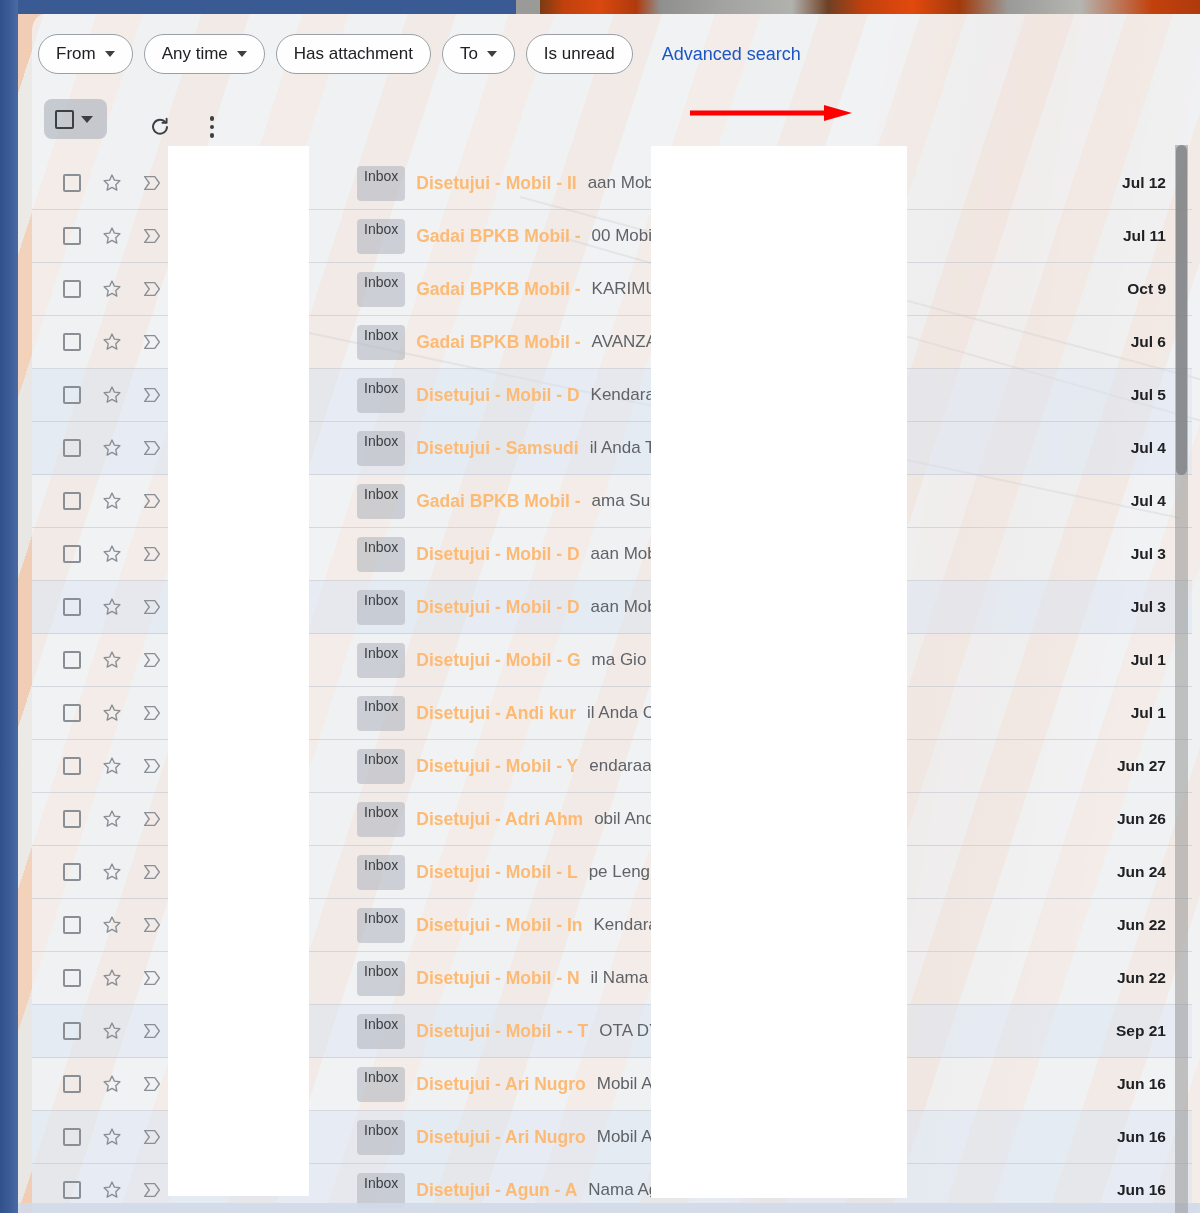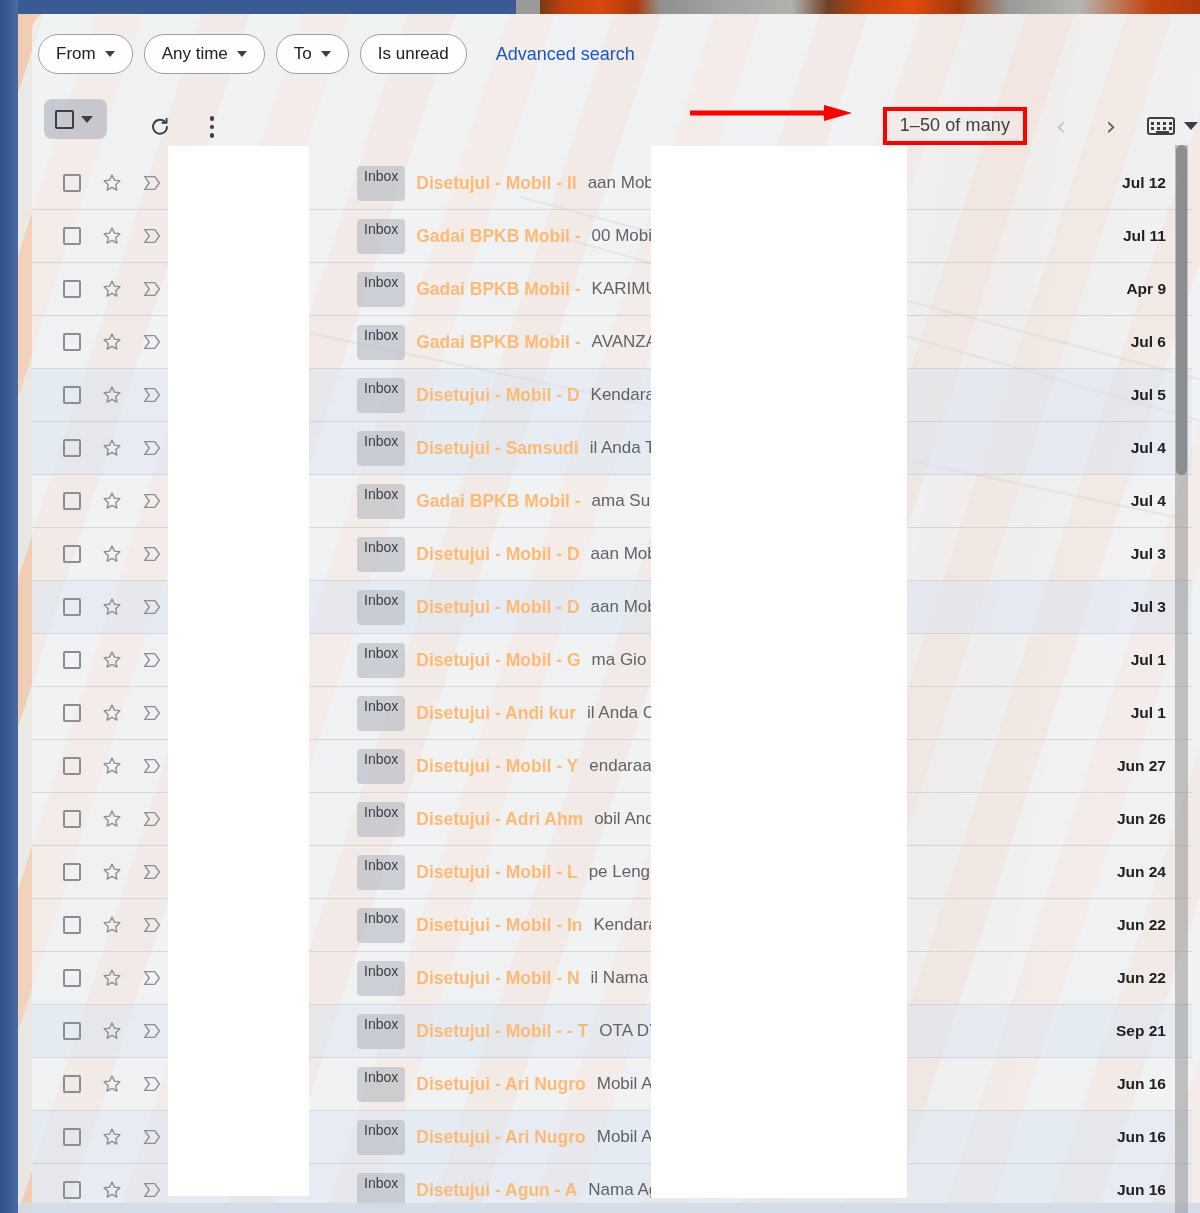--- a/index.html
+++ b/index.html
@@ -365,20 +365,23 @@
     <div id="chips-row">
       <div class="chip">
         <span>From</span>
         <span class="caret"></span>
       </div>
       <div class="chip">
         <span>Any time</span>
         <span class="caret"></span>
       </div>
       <div class="chip">
+        <span>Has attachment</span>
+      </div>
+      <div class="chip">
         <span>To</span>
         <span class="caret"></span>
       </div>
       <div class="chip">
         <span>Is unread</span>
       </div>
       <div id="advanced-search">Advanced search</div>
     </div>
 
     <div id="list-toolbar">
@@ -394,29 +397,20 @@
         <path d="M18.6 3.6v4.2h-4.2" fill="none" stroke="#3c4043" stroke-width="1.9" stroke-linecap="round" stroke-linejoin="round"></path>
       </svg>
     </div>
 
     <div id="more-btn">
       <i></i>
       <i></i>
       <i></i>
     </div>
 
-    <div id="pagination">
-      <div id="range-box">1–50 of many</div>
-      <div class="pagenav" id="page-prev">‹</div>
-      <div class="pagenav" id="page-next">›</div>
-      <div id="kbd-btn">
-        <span class="kbd-glyph"></span>
-        <span class="caret"></span>
-      </div>
-    </div>
 
     <div id="msg-list">
         <div class="row">
           <div class="cbx">
             <span class="cb2"></span>
           </div>
           <div class="star">
             <svg width="22" height="22" viewBox="0 0 24 24">
               <path d="M12 3.3l2.6 5.6 6 .7-4.5 4.2 1.2 6-5.3-3-5.3 3 1.2-6L3.4 9.6l6-.7z" fill="none" stroke="#8a8f96" stroke-width="1.5" stroke-linejoin="round"></path>
             </svg>
@@ -469,21 +463,21 @@
             <svg width="22" height="22" viewBox="0 0 24 24">
               <path d="M4 5h11l5 7-5 7H4l5-7z" fill="none" stroke="#8a8f96" stroke-width="1.5" stroke-linejoin="round"></path>
             </svg>
           </div>
           <div class="sender">Pu</div>
           <div class="subjectcell">
             <span class="inbox-chip">Inbox</span>
             <span class="subject">Gadai BPKB Mobil -</span>
             <span class="snippet">KARIMUN-W...</span>
           </div>
-          <div class="date">Apr 9</div>
+          <div class="date">Oct 9</div>
         </div>
         <div class="row">
           <div class="cbx">
             <span class="cb2"></span>
           </div>
           <div class="star">
             <svg width="22" height="22" viewBox="0 0 24 24">
               <path d="M12 3.3l2.6 5.6 6 .7-4.5 4.2 1.2 6-5.3-3-5.3 3 1.2-6L3.4 9.6l6-.7z" fill="none" stroke="#8a8f96" stroke-width="1.5" stroke-linejoin="round"></path>
             </svg>
           </div>

